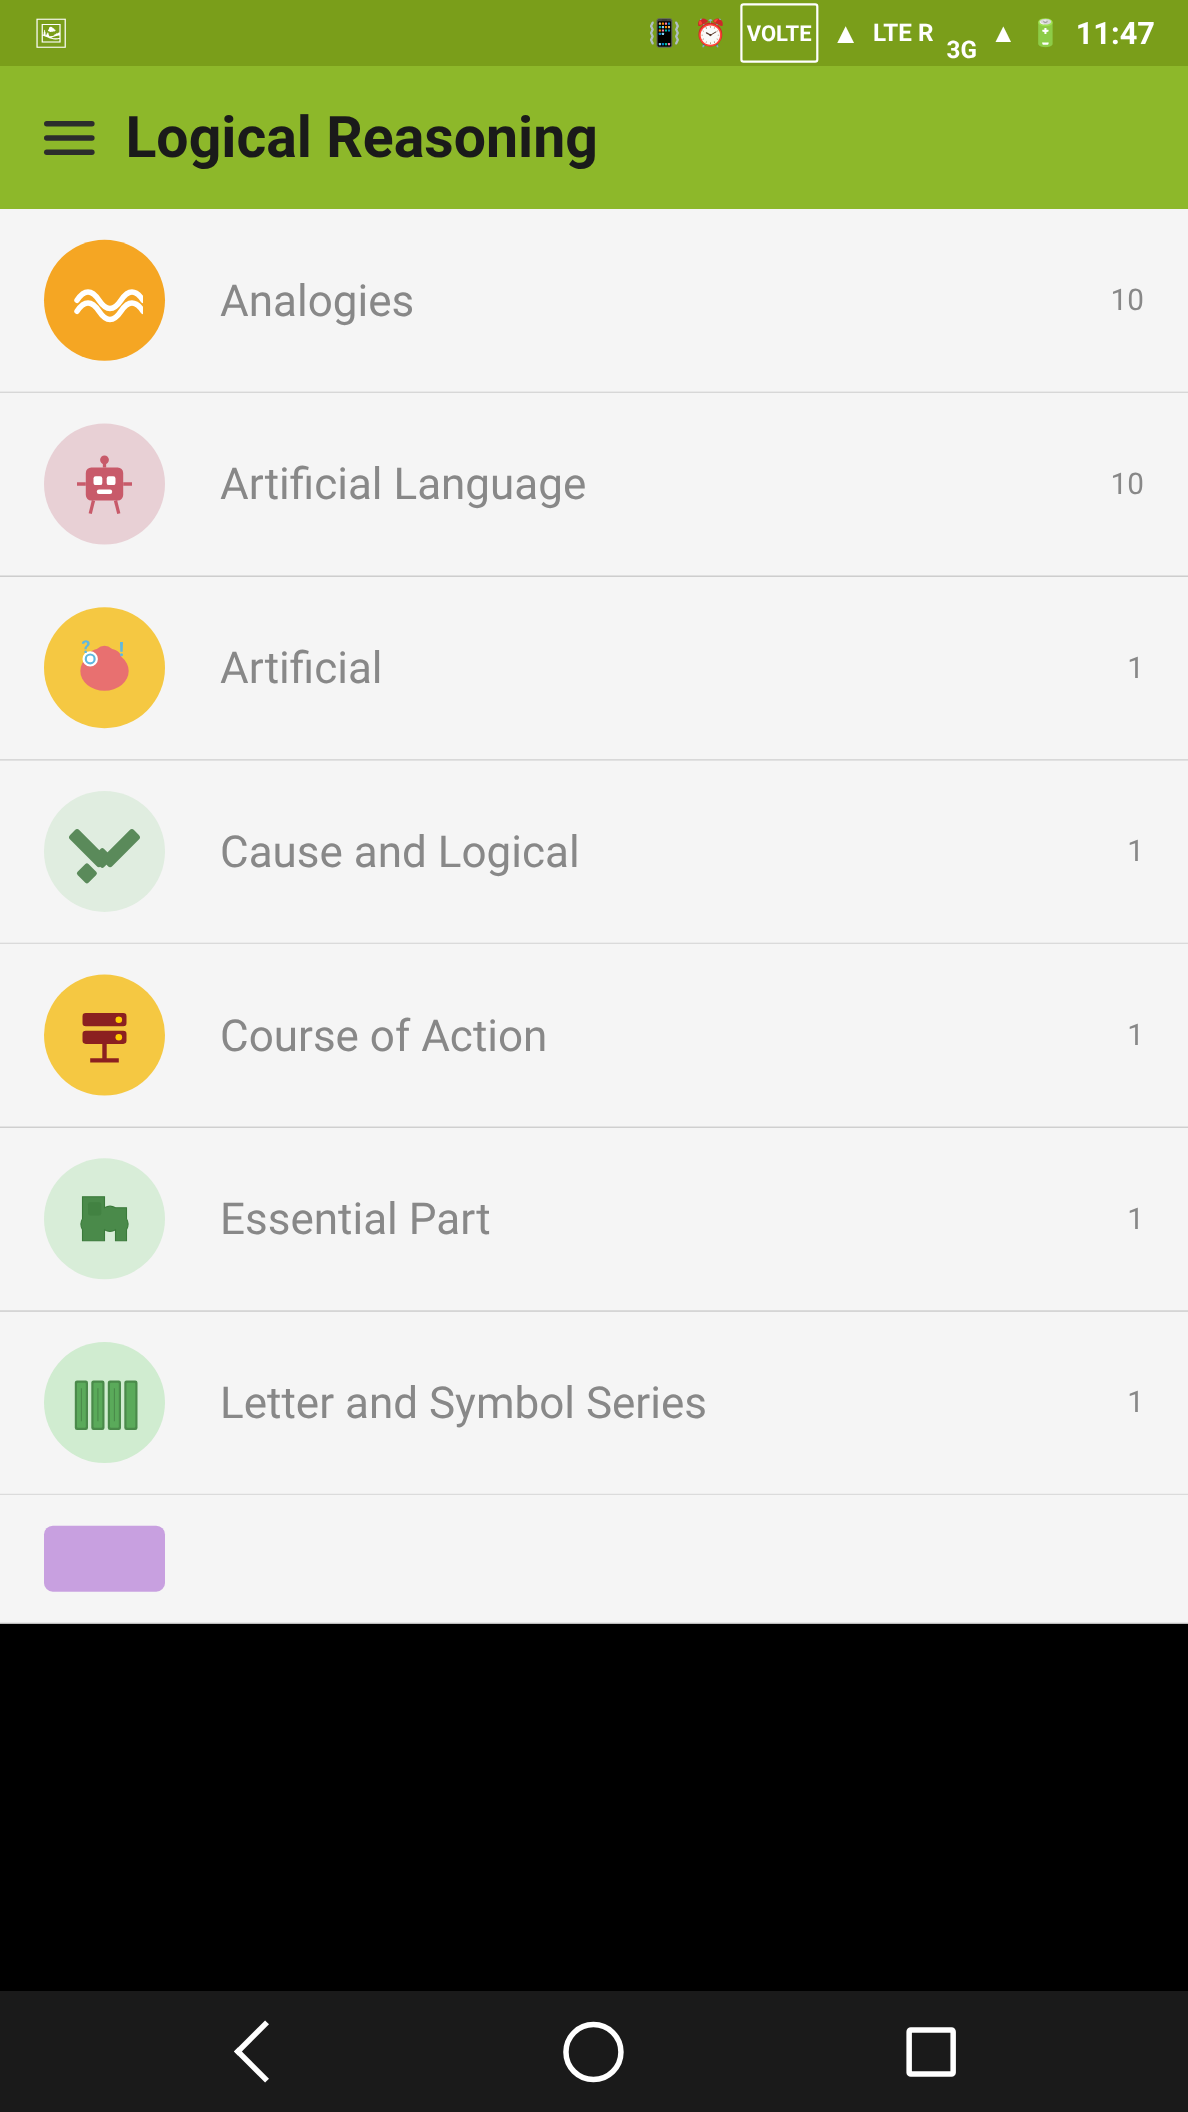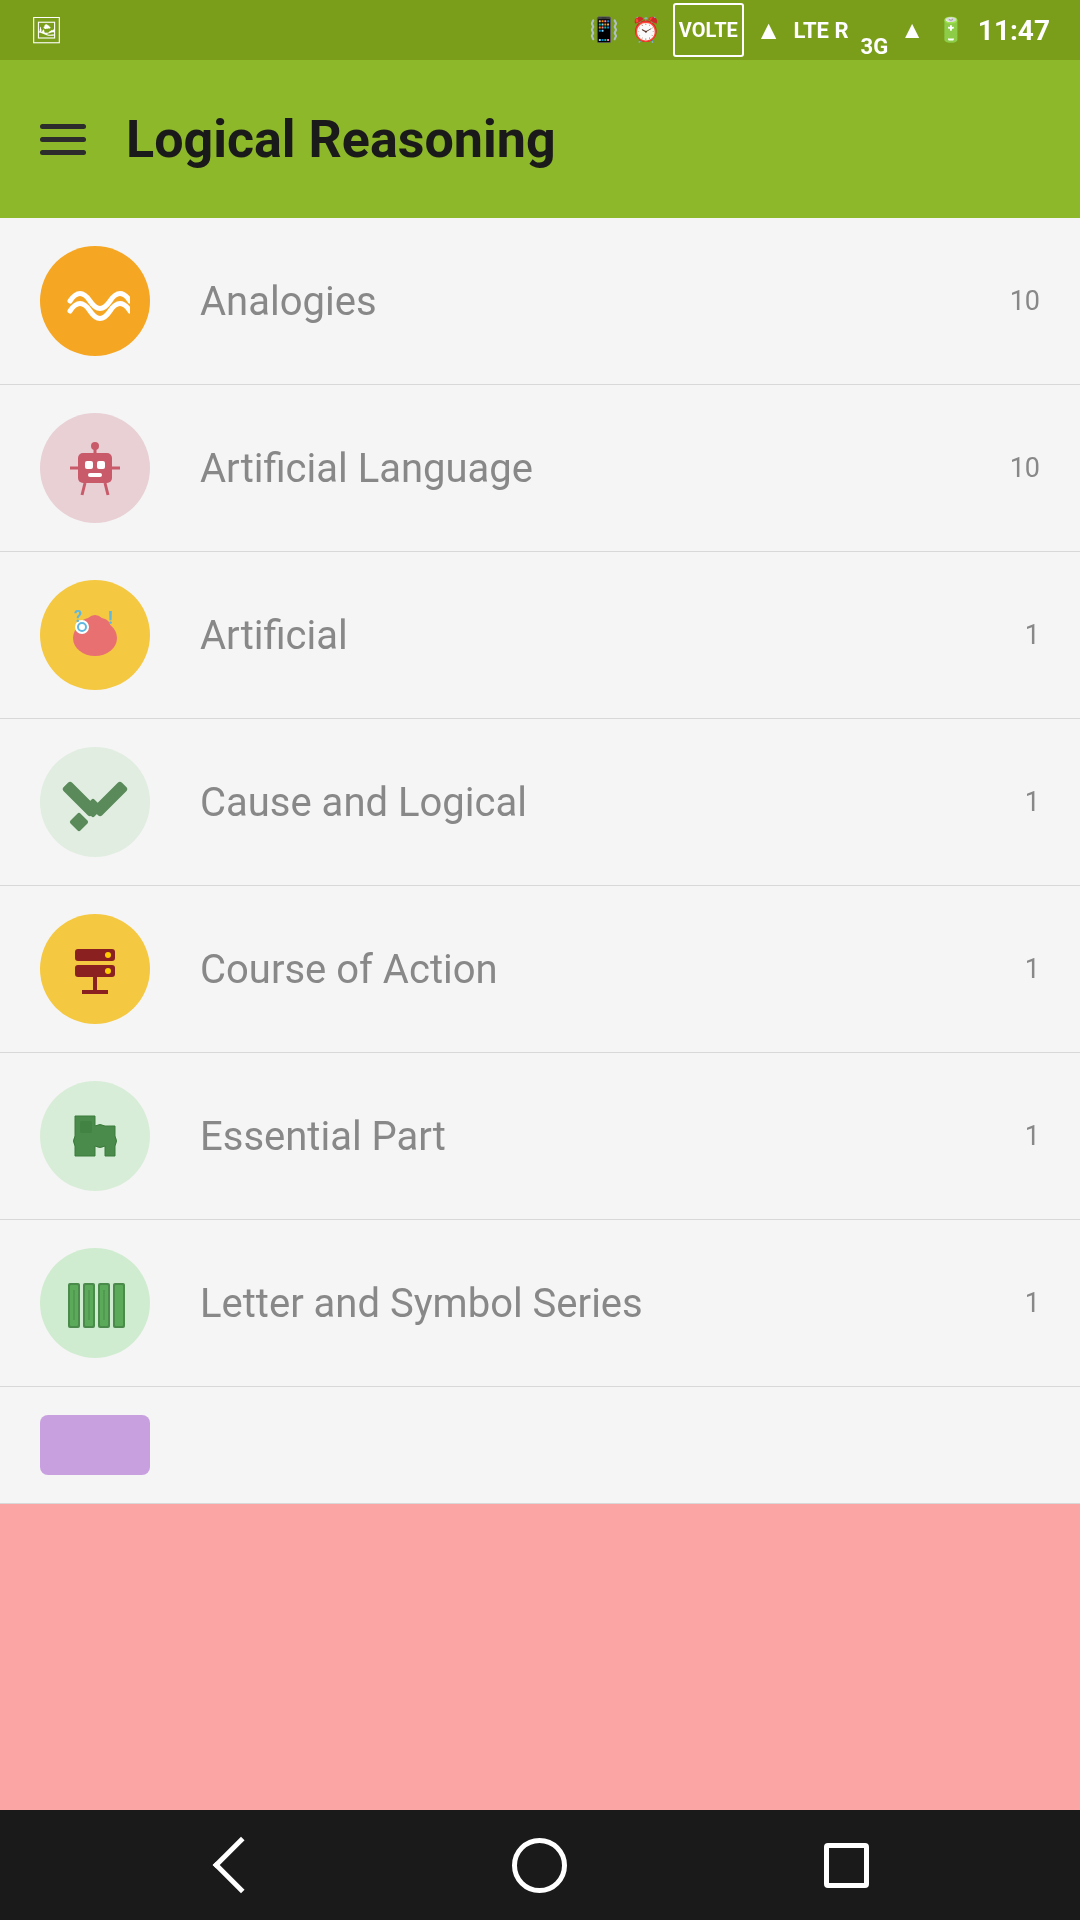--- a/index.html
+++ b/index.html
@@ -40,25 +40,25 @@
 
     .status-time {
       color: white;
       font-size: 28px;
       font-weight: bold;
     }
 
     
     .app-bar {
       background: #8db82a;
-      height: 158px;
+      height: 130px;
       display: flex;
       align-items: center;
       padding: 0 40px;
-      gap: 40px;
+      gap: 28px;
       text-align: right;
     }
 
     .hamburger-icon {
       display: flex;
       flex-direction: column;
       gap: 8px;
       cursor: pointer;
     }
 
@@ -72,21 +72,21 @@
 
     .app-bar-title {
       font-size: 52px;
       font-weight: 700;
       color: #1a1a1a;
     }
 
     
     .content {
       flex: 1;
-      background: #fca5a5;
+      background: #000000;
     }
 
     
     .list-item {
       display: flex;
       align-items: center;
       padding: 28px 40px;
       background: #f5f5f5;
       border-bottom: 1px solid #d8d8d8;
       cursor: pointer;

